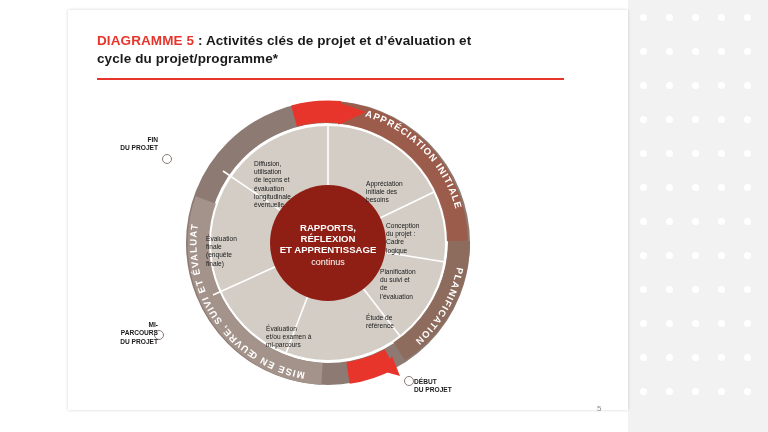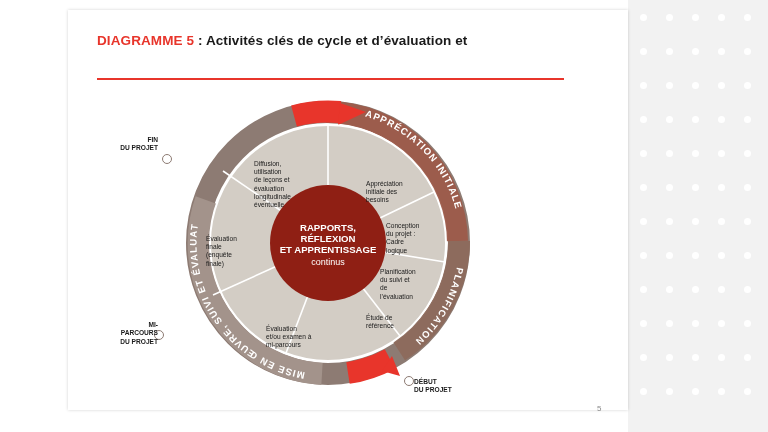--- a/index.html
+++ b/index.html
@@ -126,22 +126,23 @@
     <div class="dot" style="left: 38px; top: 388px;"></div>
     <div class="dot" style="left: 64px; top: 388px;"></div>
     <div class="dot" style="left: 90px; top: 388px;"></div>
     <div class="dot" style="left: 116px; top: 388px;"></div>
   </div>
 
 <div class="slide">
 
   <div class="title-wrap">
     <div class="title-line">
-      <span class="title-red">DIAGRAMME 5</span><span> : Activités clés de cycle et d’évaluation et</span>
+      <span class="title-red">DIAGRAMME 5</span><span> : Activités clés de projet et d’évaluation et</span>
     </div>
+    <div class="title-line">cycle du projet/programme*</div>
   </div>
   <div class="title-rule"></div>
 
   <div class="diagram">
     <svg width="320" height="310" viewBox="0 0 320 310" xmlns="http://www.w3.org/2000/svg">
       <defs>
 
         <path id="p-appr" d="M 160 155 m 0 -132 a 132 132 0 0 1 132 132" fill="none"></path>
         <path id="p-plan" d="M 160 155 m 131 6 a 131 131 0 0 1 -64 106" fill="none"></path>
         <path id="p-mise" d="M 160 155 m -10 131 a 131 131 0 0 1 -120 -150" fill="none"></path>

